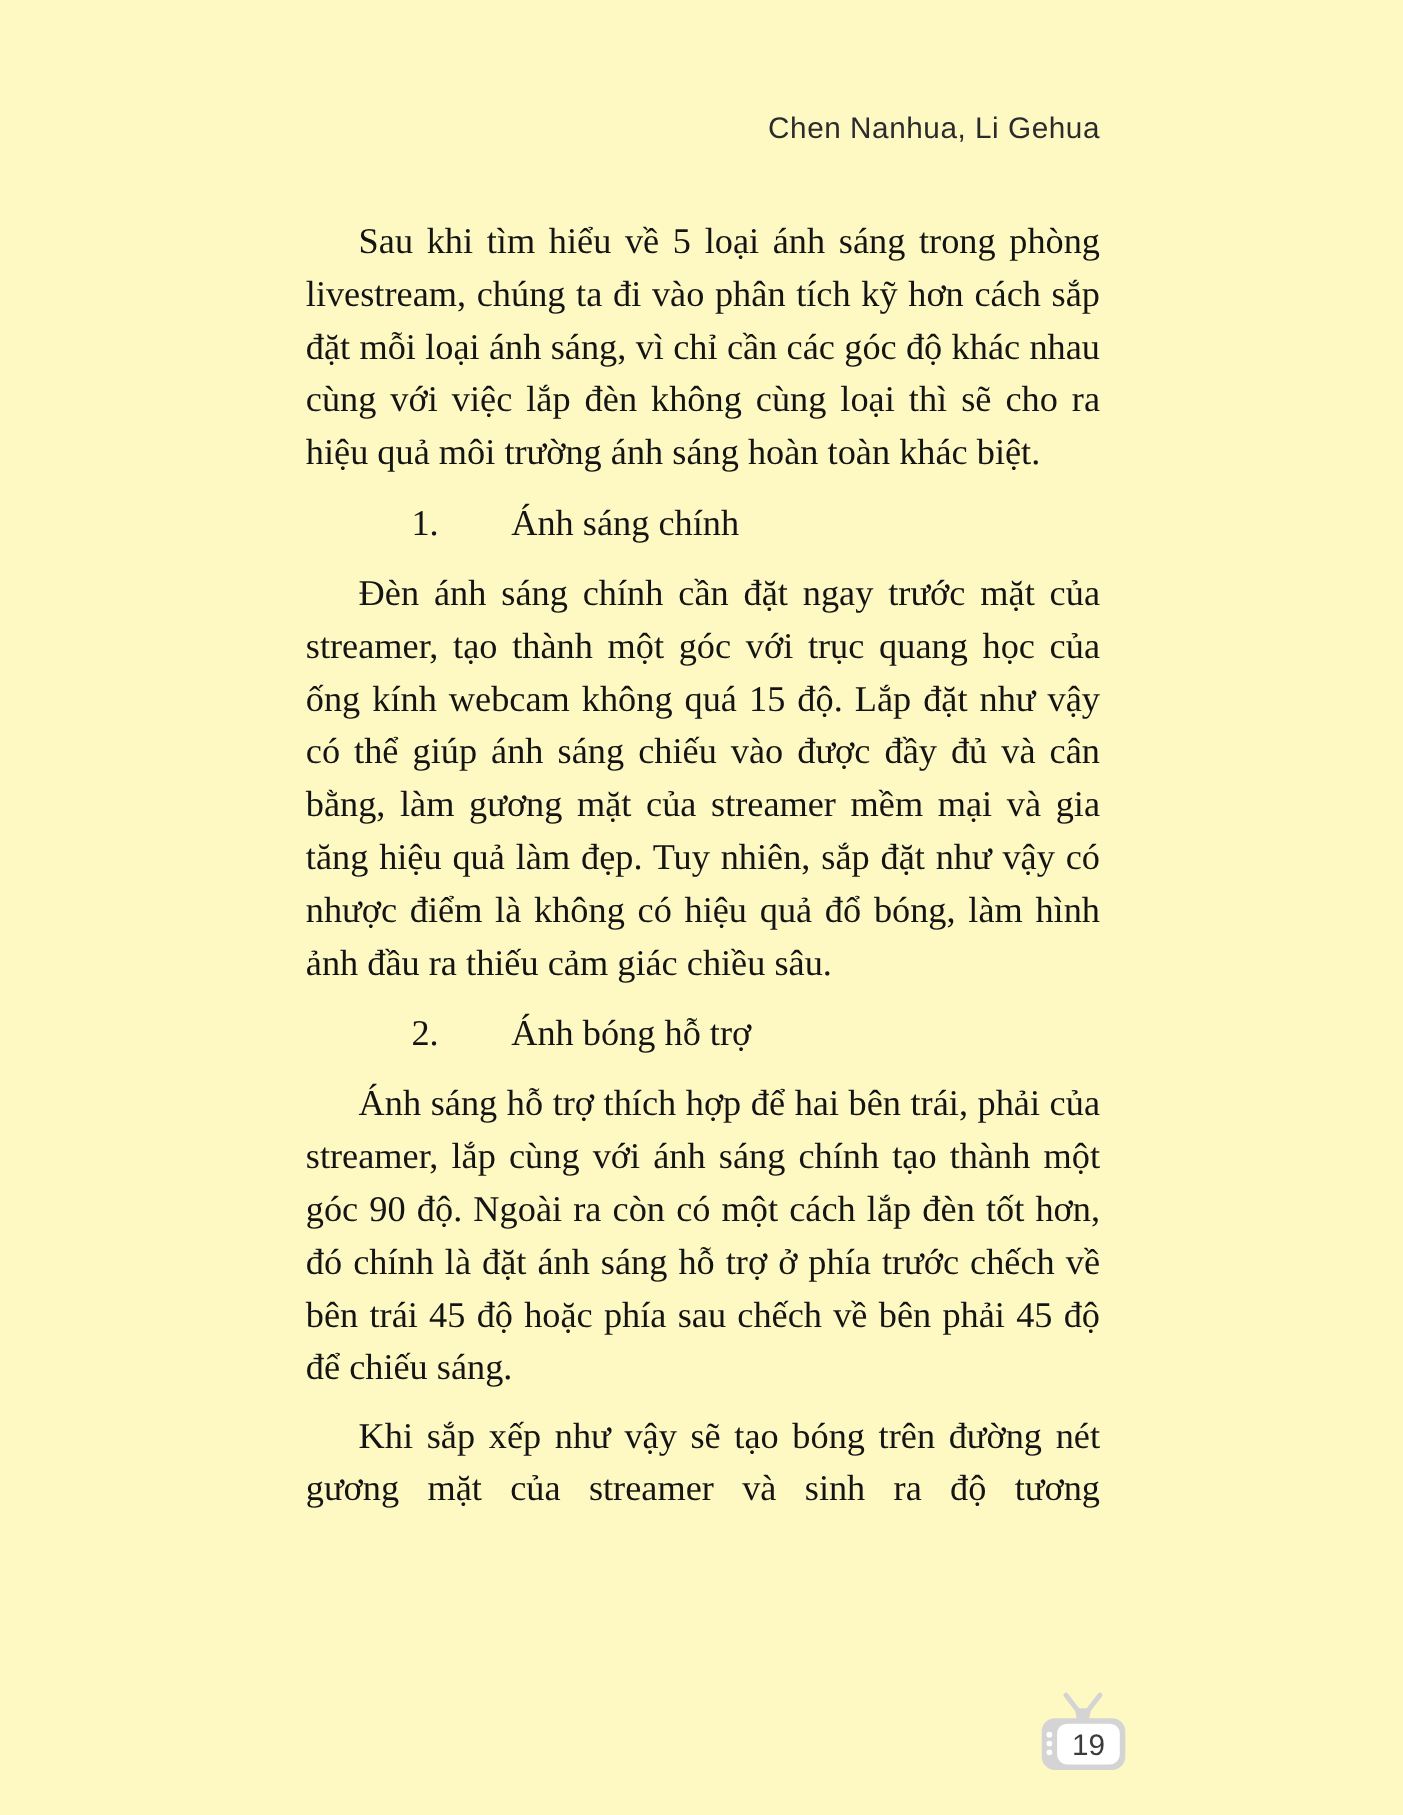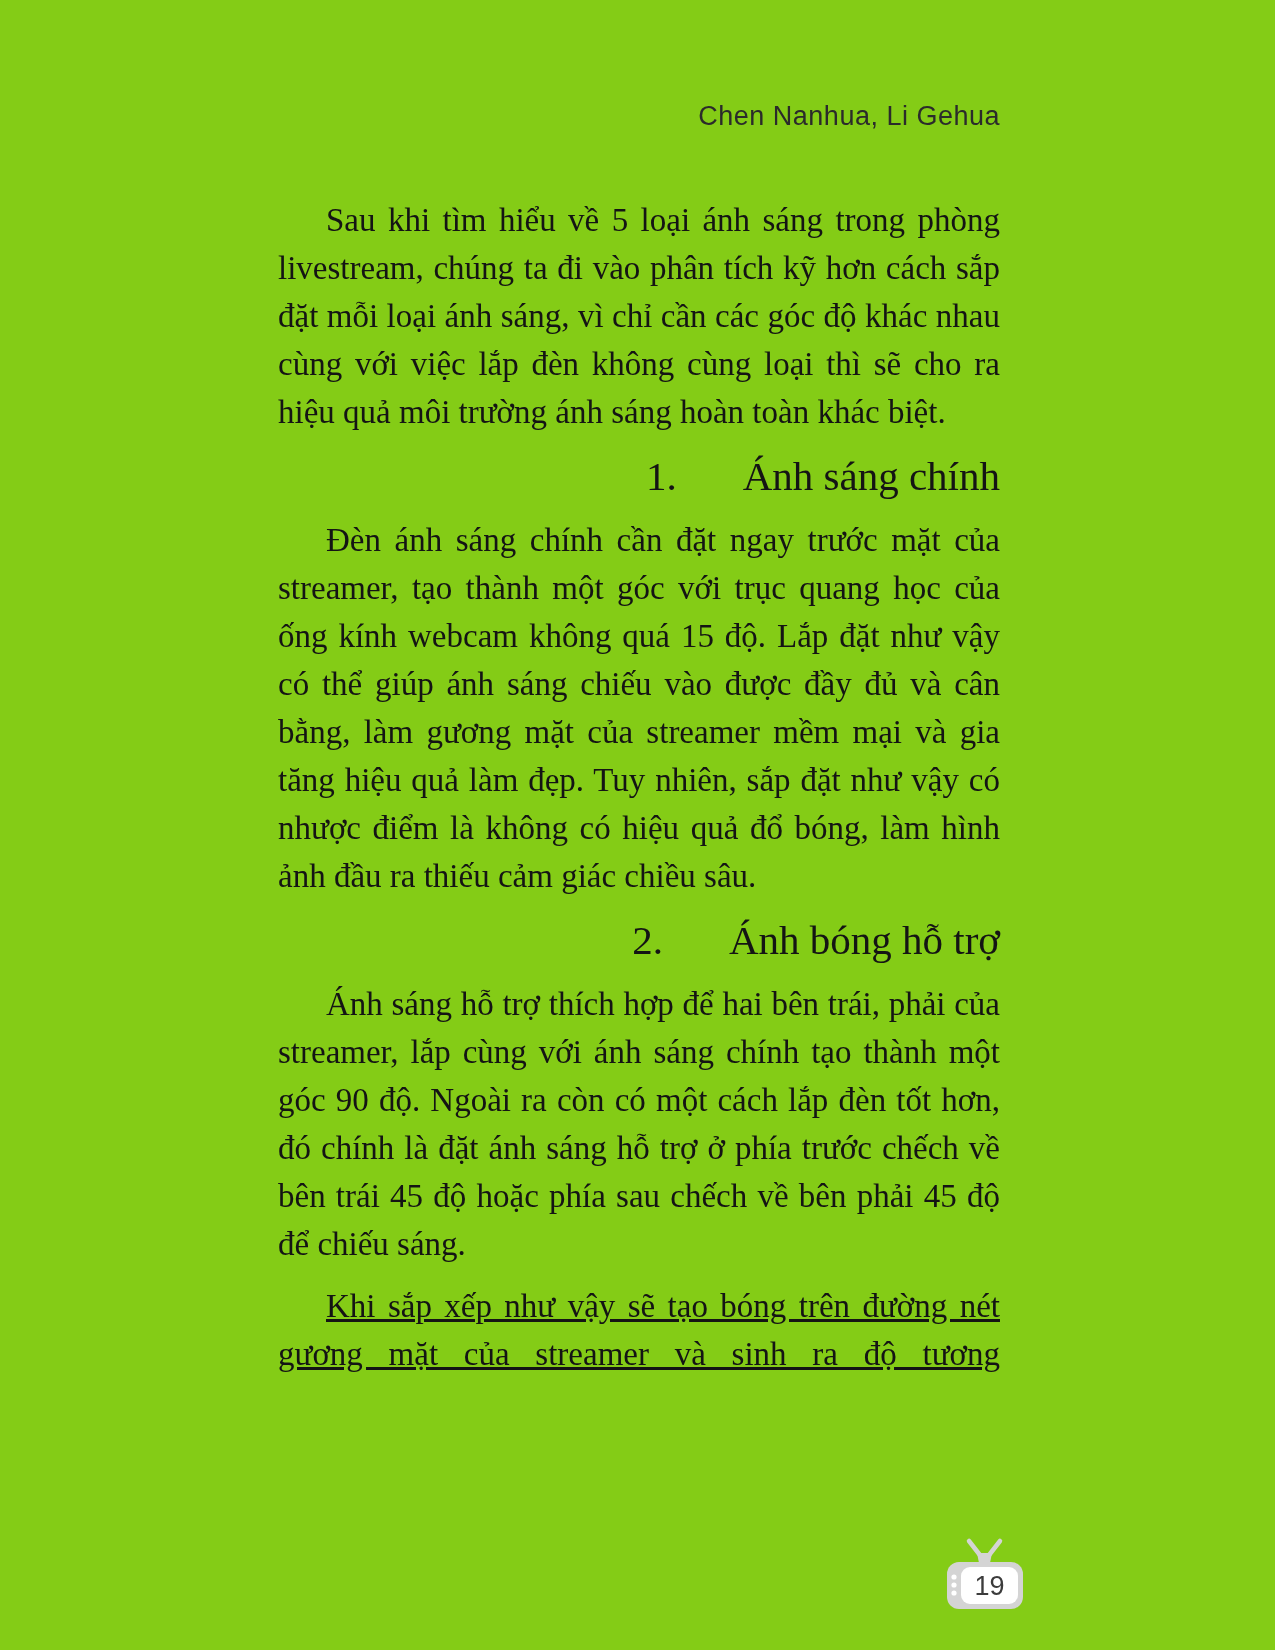--- a/index.html
+++ b/index.html
@@ -4,21 +4,21 @@
 <style>
   html, body {
     margin: 0;
     padding: 0;
     background: #ffffff;
   }
   .page {
     position: relative;
     width: 1275px;
     height: 1650px;
-    background: #84cc16;
+    background: #fef9c3;
     overflow: hidden;
     font-family: "Liberation Serif", serif;
   }
   .running-header {
     position: absolute;
     top: 100px;
     left: 278px;
     width: 722px;
     text-align: right;
     font-family: "Liberation Sans", sans-serif;
@@ -37,27 +37,26 @@
     color: #141414;
     margin-top: 26px;
   }
   .body-text p {
     margin: 0 0 14px 0;
     text-align: justify;
     text-indent: 48px;
   }
   .body-text p.continues {
     text-align-last: justify;
-    text-decoration: underline;
   }
   .body-text .section-heading {
     margin: 16px 0 16px 0;
     text-indent: 48px;
-    text-align: right;
-    font-size: 41px;
+    text-align: left;
+    font-size: 33px;
     line-height: 48px;
     color: #141414;
   }
   .section-heading .num {
     display: inline-block;
   }
   .section-heading .label {
     display: inline-block;
     margin-left: 18px;
   }

